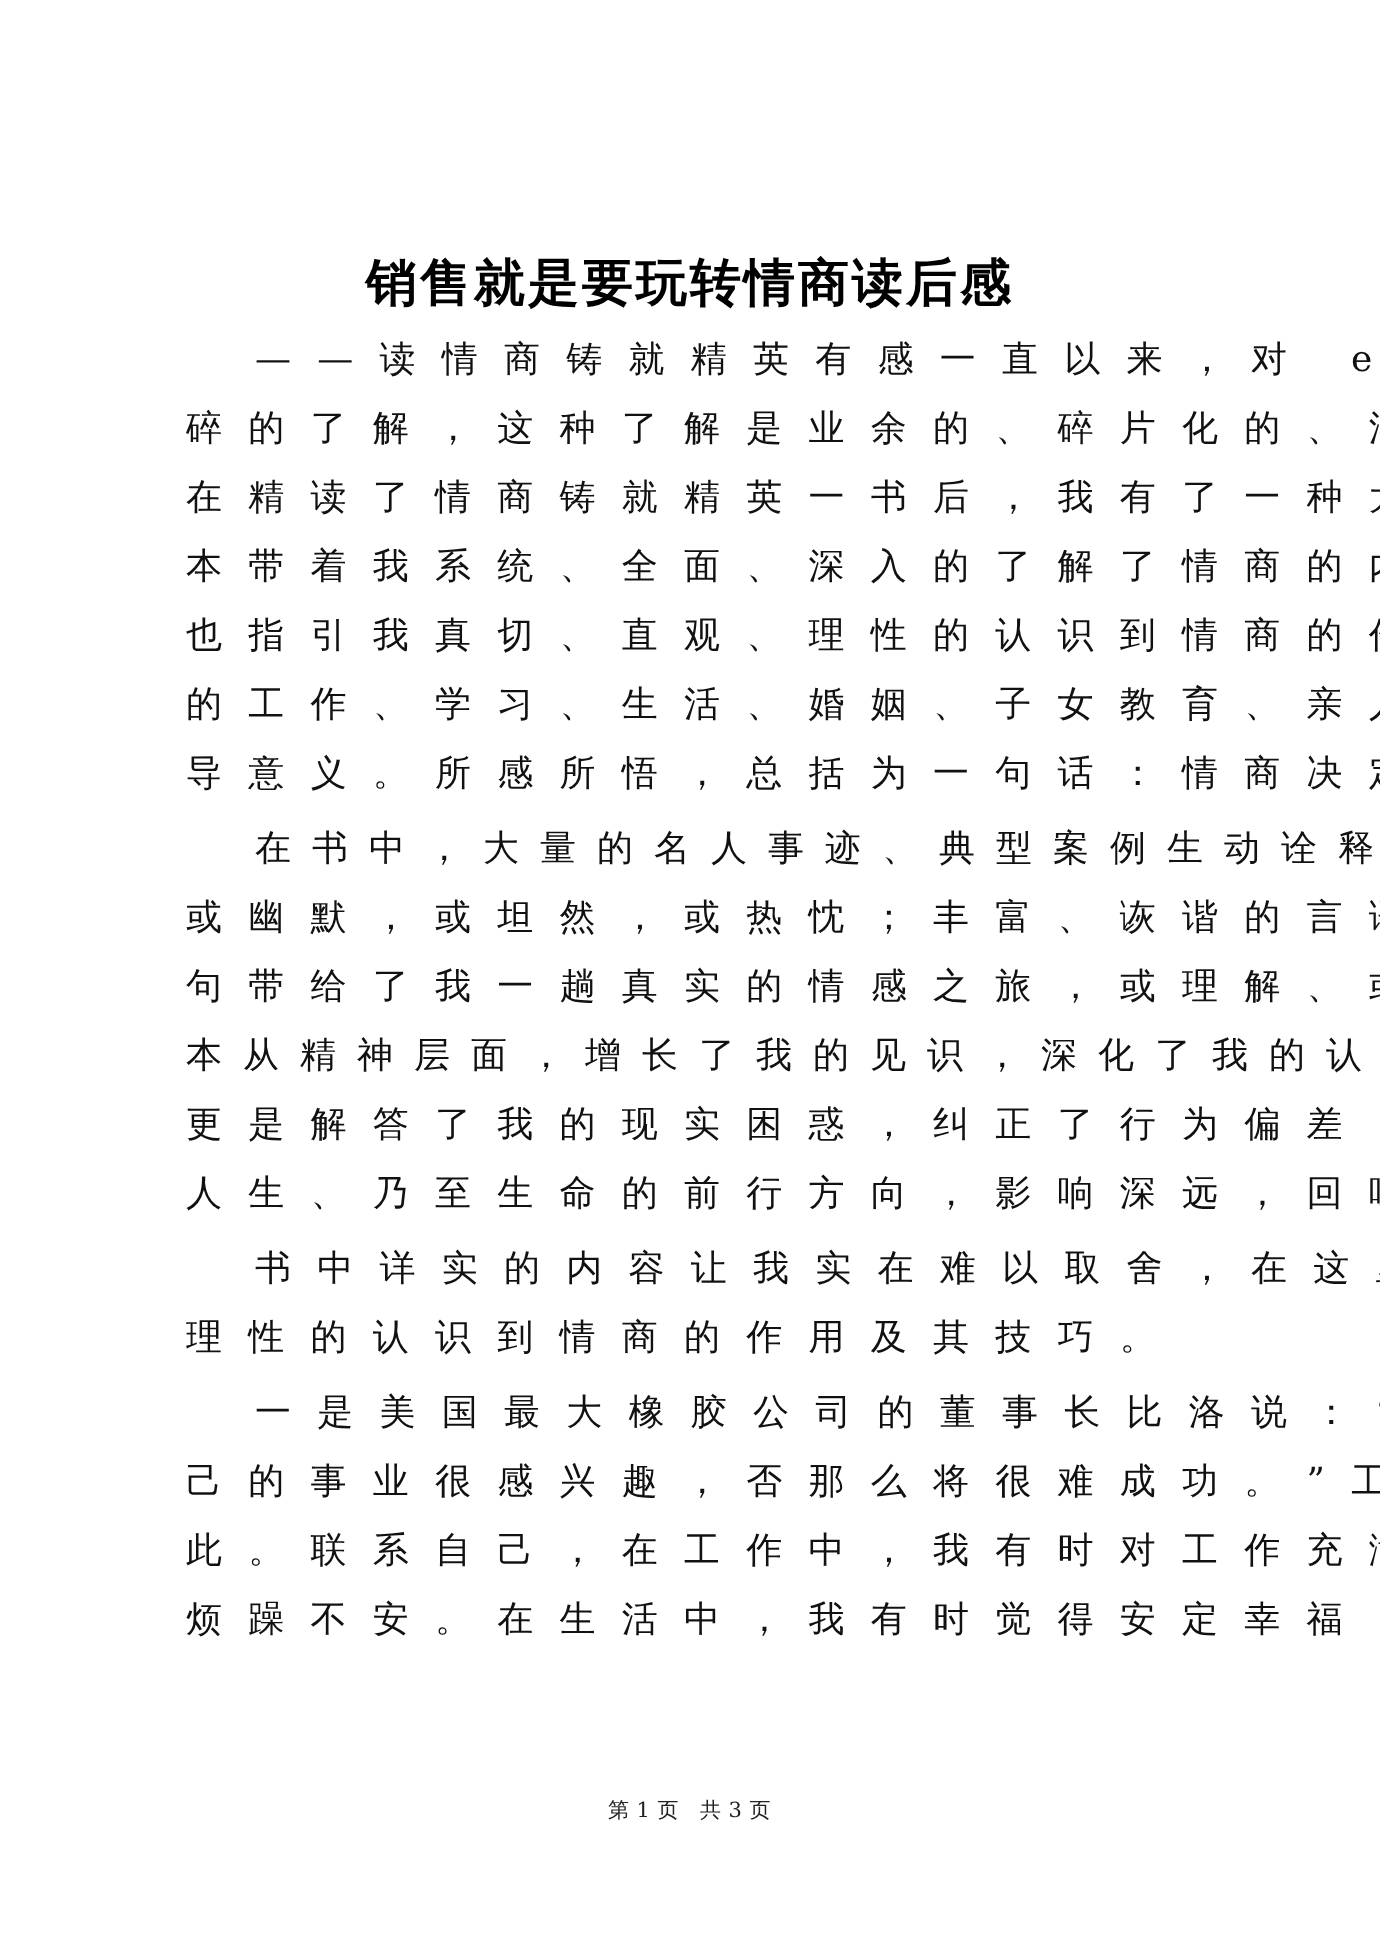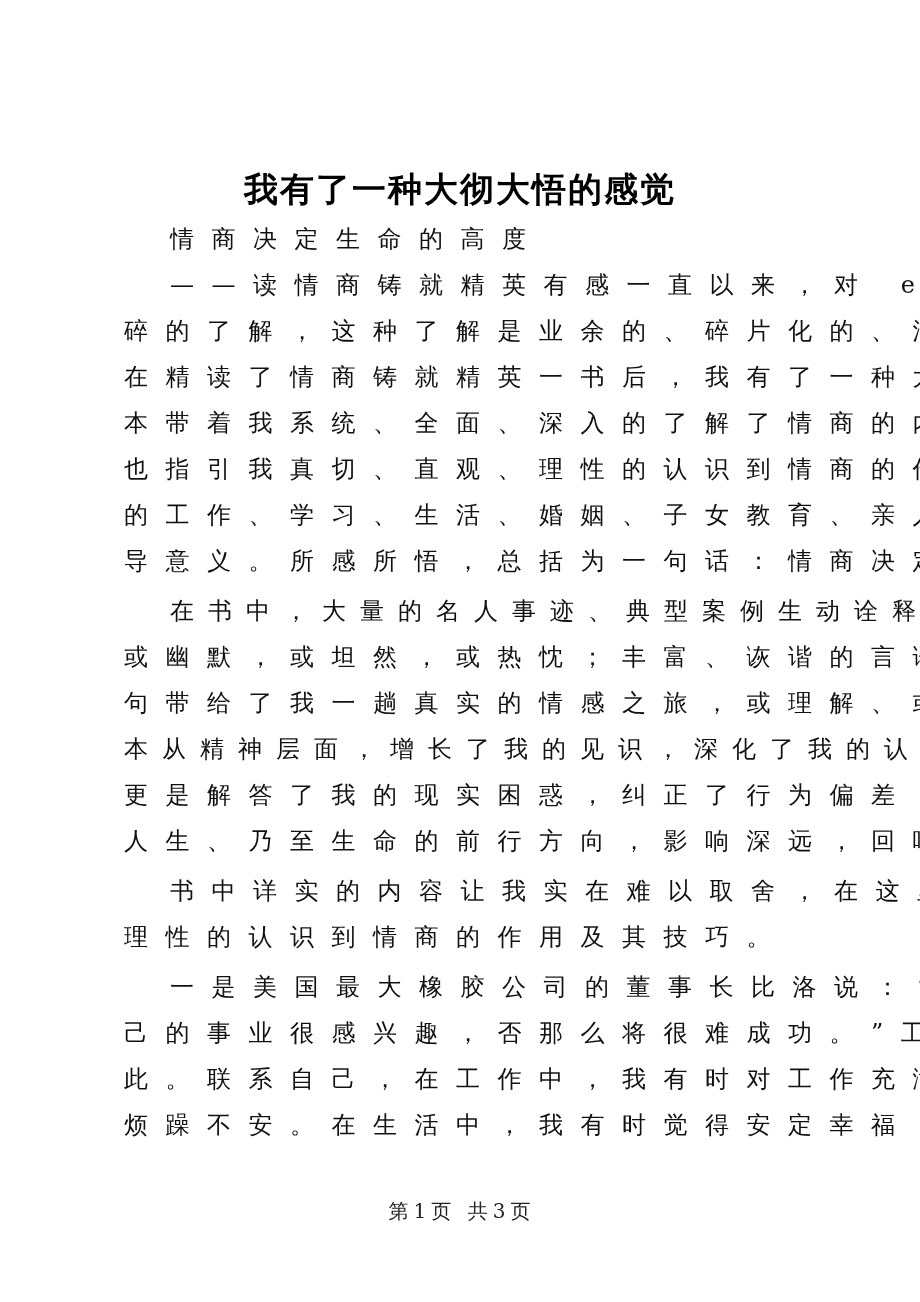--- a/index.html
+++ b/index.html
@@ -58,34 +58,33 @@
   }
   .line.para-gap {
     margin-top: 4px;
   }
   .footer {
     position: absolute;
     left: 0;
     top: 1198px;
     width: 920px;
     text-align: center;
-    font-size: 20px;
+    font-size: 14px;
     letter-spacing: 1px;
     color: #222222;
   }
   .footer span { margin: 0 2px; }
 </style>
 </head>
 <body>
 
 <div class="page">
-  <div class="title">我有了一种大彻大悟的感觉</div>
+  <div class="title">销售就是要玩转情商读后感</div>
 
   <div class="body-text">
-    <div class="line indent">情商决定生命的高度</div>
     <div class="line indent">——读情商铸就精英有感一直以来，对 eq 一词多少有些琐</div>
     <div class="line">碎的了解，这种了解是业余的、碎片化的、浮于外表的。但是，</div>
     <div class="line">在精读了情商铸就精英一书后，我有了一种大彻大悟的感觉。书</div>
     <div class="line">本带着我系统、全面、深入的了解了情商的内涵及其外延，书本</div>
     <div class="line">也指引我真切、直观、理性的认识到情商的作用及其技巧，对我</div>
     <div class="line">的工作、学习、生活、婚姻、子女教育、亲人相处有着全面的指</div>
     <div class="line">导意义。所感所悟，总括为一句话：情商决定生命的高度。</div>
     <div class="line indent para-gap tight">在书中，大量的名人事迹、典型案例生动诠释了情商的含义，</div>
     <div class="line">或幽默，或坦然，或热忱；丰富、诙谐的言语，精炼、精彩的词</div>
     <div class="line">句带给了我一趟真实的情感之旅，或理解、或感动、或自省。书</div>

